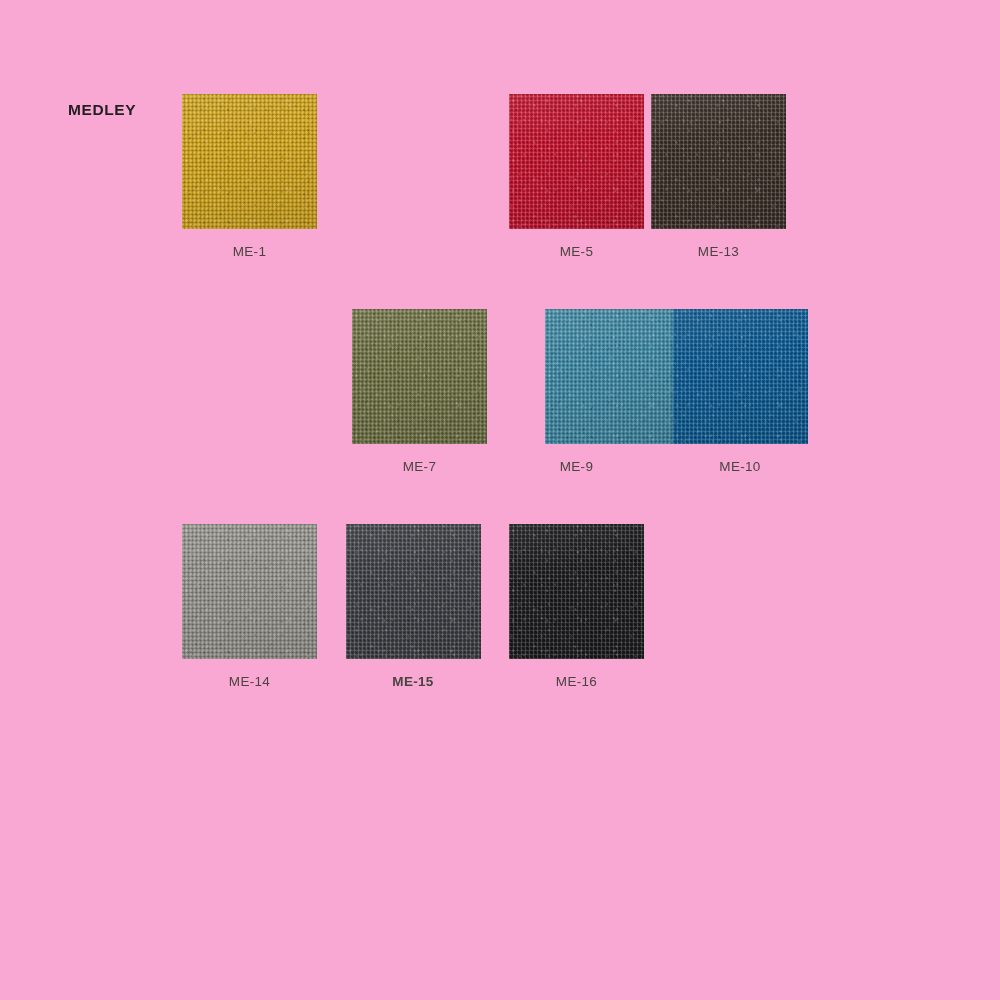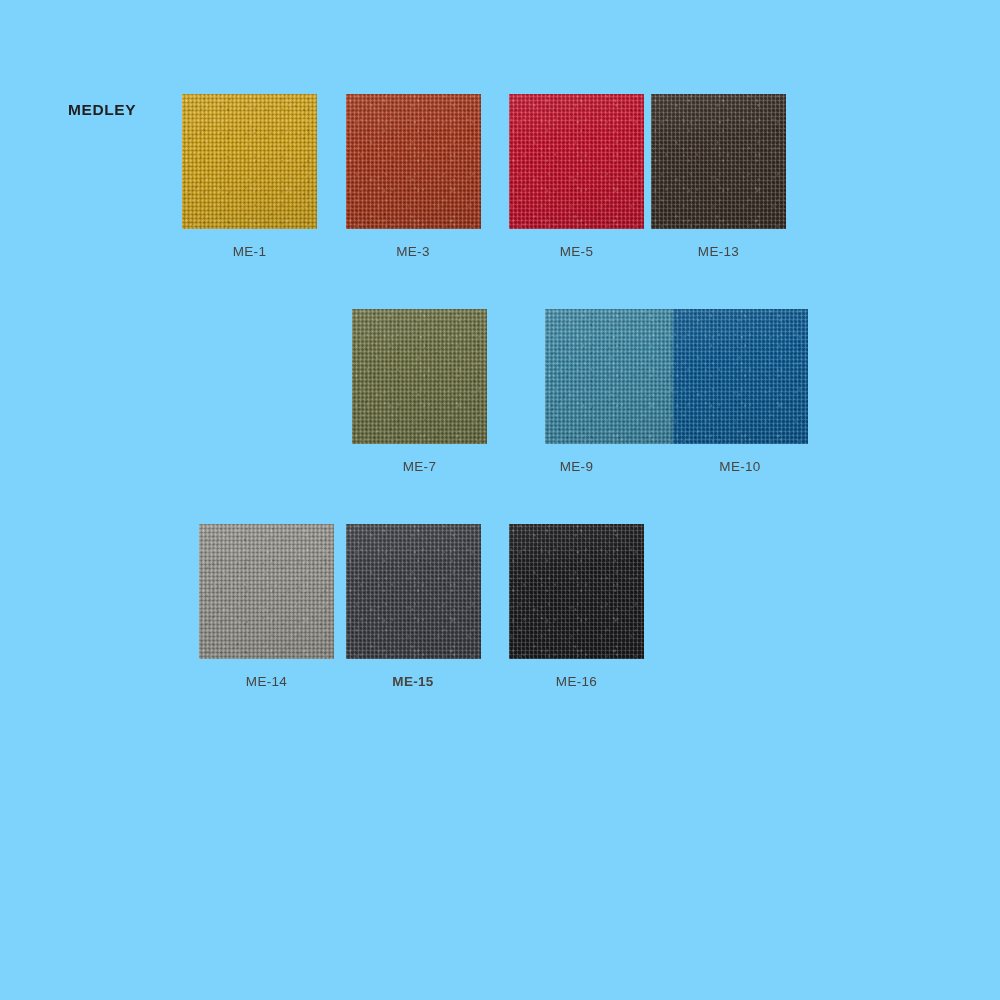--- a/index.html
+++ b/index.html
@@ -14,21 +14,21 @@
     overflow: hidden;
     position: relative;
   }
 
   #sheet {
     position: absolute;
     left: 0;
     top: 0;
     width: 1000px;
     height: 1000px;
-    background: #7dd3fc;
+    background: #f9a8d4;
   }
 
   #collection-title {
     position: absolute;
     left: 68px;
     top: 101px;
     font-size: 15.5px;
     font-weight: bold;
     letter-spacing: 0.6px;
     color: #231f20;
@@ -158,28 +158,20 @@
   <div id="swatch-grid">
       <div class="swatch-row">
         <div class="swatch-cell" style="left: 0px;">
           <div class="swatch-chip" style="background-color: rgb(210, 164, 24);">
             <div class="weave"></div>
             <div class="fleck"></div>
             <div class="shade"></div>
           </div>
           <div class="swatch-label">ME-1</div>
         </div>
-        <div class="swatch-cell" style="left: 163.5px;">
-          <div class="swatch-chip" style="background-color: rgb(168, 56, 28);">
-            <div class="weave"></div>
-            <div class="fleck"></div>
-            <div class="shade"></div>
-          </div>
-          <div class="swatch-label">ME-3</div>
-        </div>
         <div class="swatch-cell" style="left: 327px; border-radius: 10px;">
           <div class="swatch-chip" style="background-color: rgb(199, 16, 43);">
             <div class="weave"></div>
             <div class="fleck"></div>
             <div class="shade"></div>
           </div>
           <div class="swatch-label">ME-5</div>
         </div>
         <div class="swatch-cell" style="left: 469px;">
           <div class="swatch-chip" style="background-color: rgb(58, 46, 38);">
@@ -210,21 +202,21 @@
         <div class="swatch-cell" style="left: 490.5px;">
           <div class="swatch-chip" style="background-color: rgb(10, 91, 149);">
             <div class="weave"></div>
             <div class="fleck"></div>
             <div class="shade"></div>
           </div>
           <div class="swatch-label">ME-10</div>
         </div>
       </div>
       <div class="swatch-row">
-        <div class="swatch-cell" style="left: 0px; margin-left: 17px;">
+        <div class="swatch-cell" style="left: 0px;">
           <div class="swatch-chip" style="background-color: rgb(149, 147, 140);">
             <div class="weave"></div>
             <div class="fleck"></div>
             <div class="shade"></div>
           </div>
           <div class="swatch-label">ME-14</div>
         </div>
         <div class="swatch-cell" style="left: 163.5px; font-weight: bold;">
           <div class="swatch-chip" style="background-color: rgb(61, 63, 69);">
             <div class="weave"></div>

